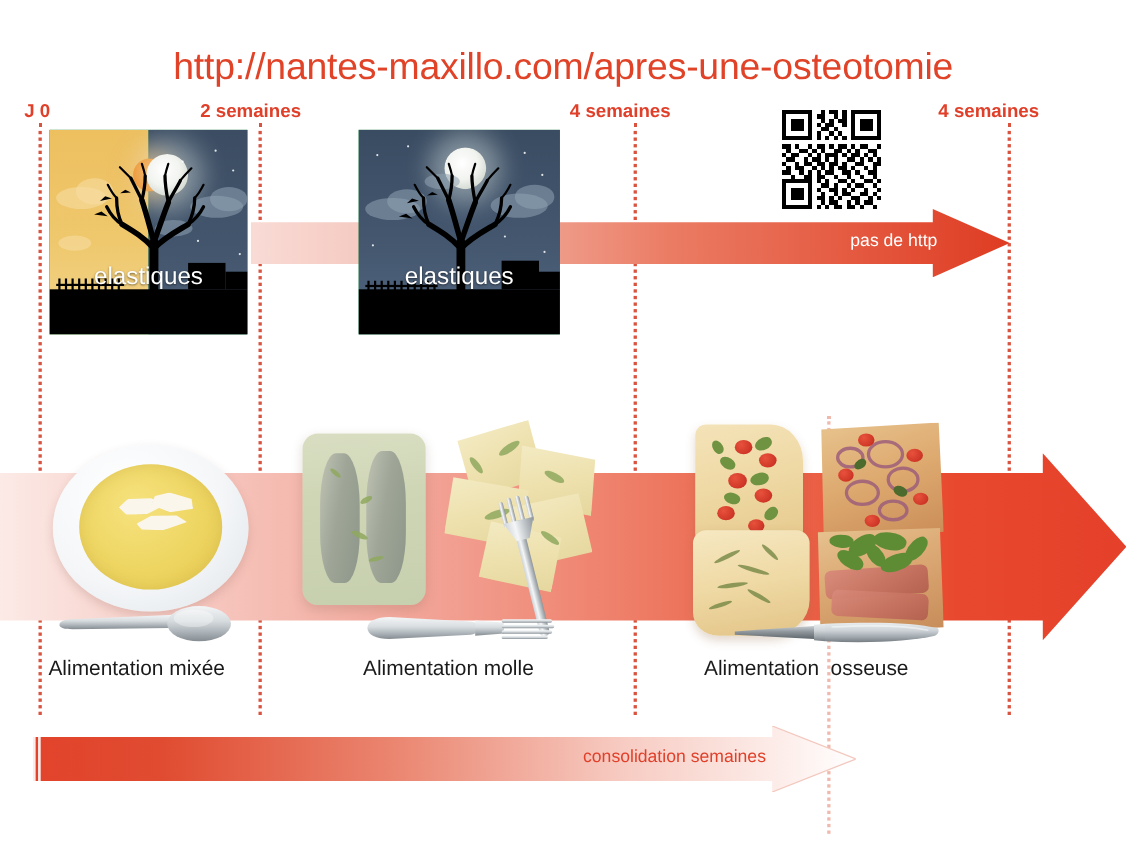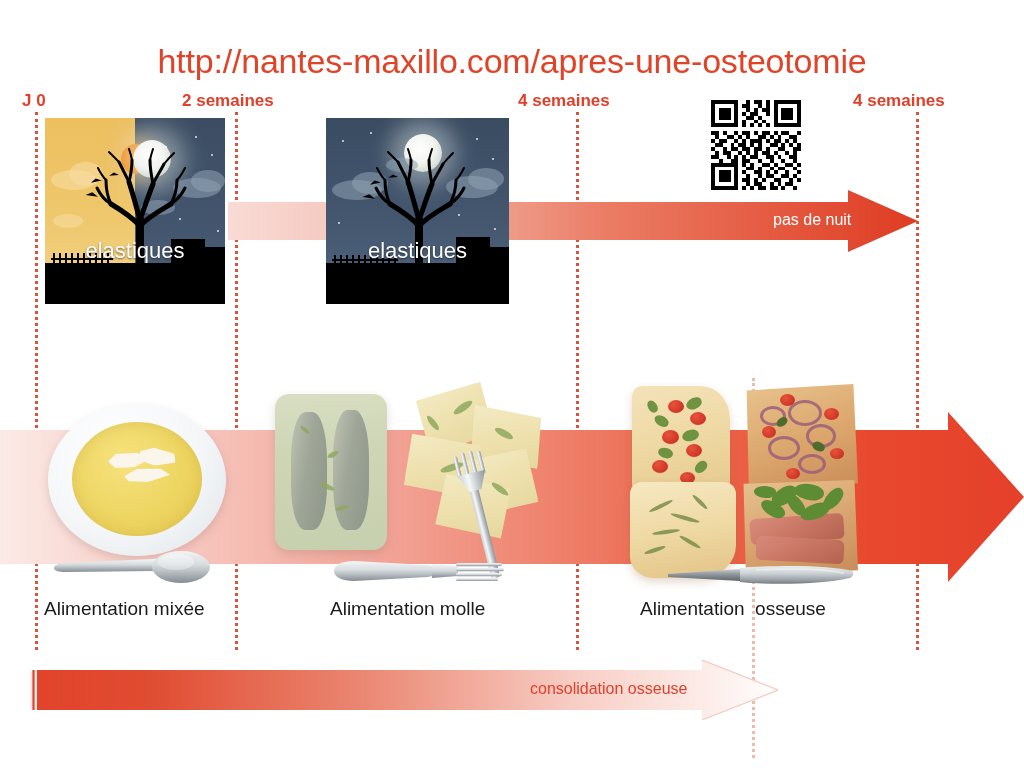--- a/index.html
+++ b/index.html
@@ -421,21 +421,21 @@
       <defs>
         <linearGradient id="gradSport" x1="0" y1="0" x2="1" y2="0">
           <stop offset="0%" stop-color="#F9DBD5"></stop>
           <stop offset="22%" stop-color="#F3C2B8"></stop>
           <stop offset="55%" stop-color="#EB7C64"></stop>
           <stop offset="100%" stop-color="#DE3C22"></stop>
         </linearGradient>
       </defs>
       <path d="M0,12 L620,12 L620,0 L690,31 L620,62 L620,50 L0,50 Z" fill="url(#gradSport)"></path>
     </svg>
-    <div class="arrow-label" style="left:545px; top:21px;">pas de nuit</div>
+    <div class="arrow-label" style="left:545px; top:21px;">pas de http</div>
   </div>
 
   <div class="elastic-card" style="left:45px; top:118px; width:180px; height:186px;">
     <div class="sky">
       <div class="sky-day"></div>
       <div class="sky-night"></div>
 
       <div class="sun" style="left:76px; top:26px; width:30px; height:30px;"></div>
       <div class="moon" style="left:88px; top:22px; width:38px; height:38px;"></div>
 
@@ -756,16 +756,16 @@
           <stop offset="72%" stop-color="#F7CCC3"></stop>
           <stop offset="92%" stop-color="#FDEFEC"></stop>
           <stop offset="100%" stop-color="#FFFFFF"></stop>
         </linearGradient>
       </defs>
       <path d="M0,10 L672,10 L672,0 L748,30 L672,60 L672,50 L0,50 Z" fill="url(#gradCons)"></path>
       <rect x="0" y="10" width="2.4" height="40" fill="#ffffff" opacity="0.9"></rect>
       <rect x="4.6" y="10" width="2.4" height="40" fill="#ffffff" opacity="0.9"></rect>
       <path d="M672,0 L748,30 L672,60" fill="none" stroke="#F3C8BE" stroke-width="1.2"></path>
     </svg>
-    <div class="arrow-label red" style="left:500px; top:20px;">consolidation osseuse</div>
+    <div class="arrow-label red" style="left:500px; top:20px;">consolidation semaines</div>
   </div>
 
 </div>
 
 </body></html>

